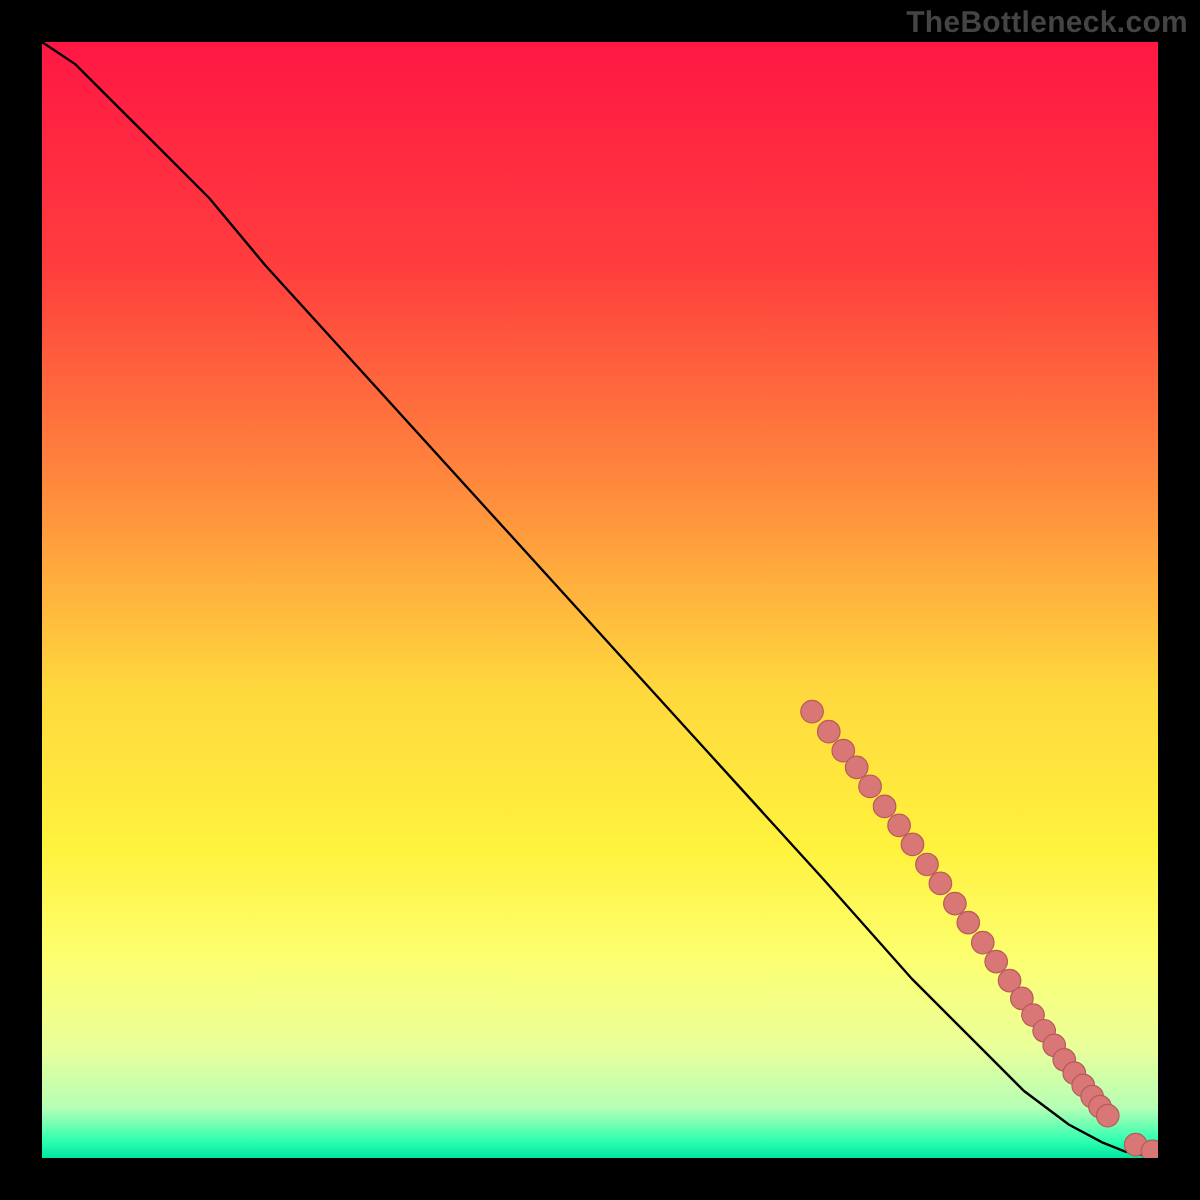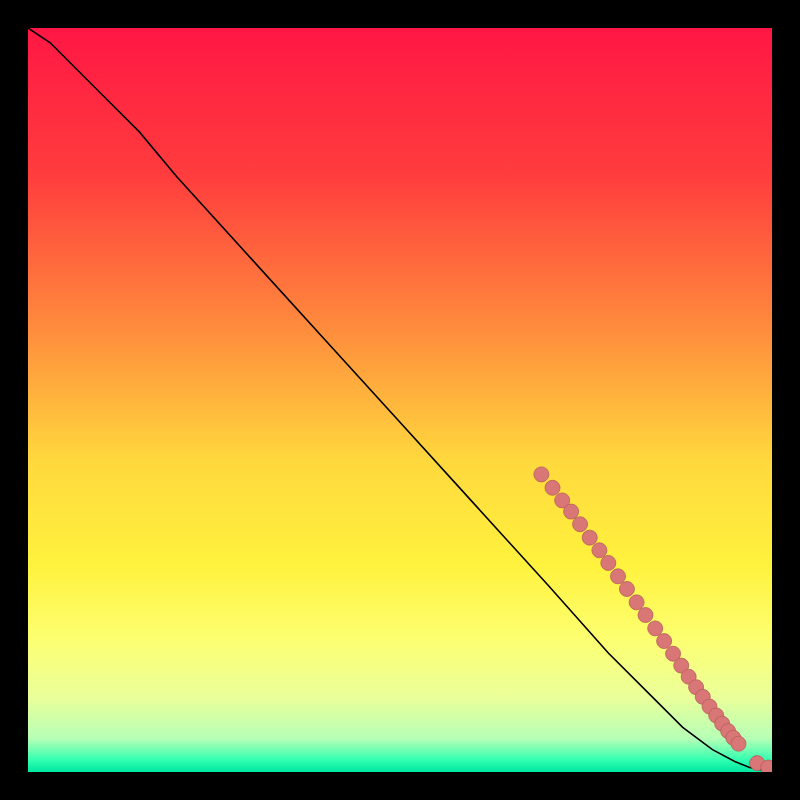--- a/index.html
+++ b/index.html
@@ -35,20 +35,21 @@
     height: 744px;
   }
   svg {
     display: block;
   }
 </style>
 </head>
 <body>
 
 <div class="frame">
+  <div class="watermark">TheBottleneck.com</div>
 
   <div class="plot">
     <svg id="chart-svg" viewBox="0 0 744 744" width="744" height="744" preserveAspectRatio="none">
       <defs>
         <linearGradient id="bg-grad" x1="0" y1="0" x2="0" y2="1">
             <stop offset="0%" stop-color="#ff1744"></stop>
             <stop offset="20%" stop-color="#ff3d3d"></stop>
             <stop offset="40%" stop-color="#ff8a3d"></stop>
             <stop offset="57.99999999999999%" stop-color="#ffd83d"></stop>
             <stop offset="72%" stop-color="#fff23d"></stop>

